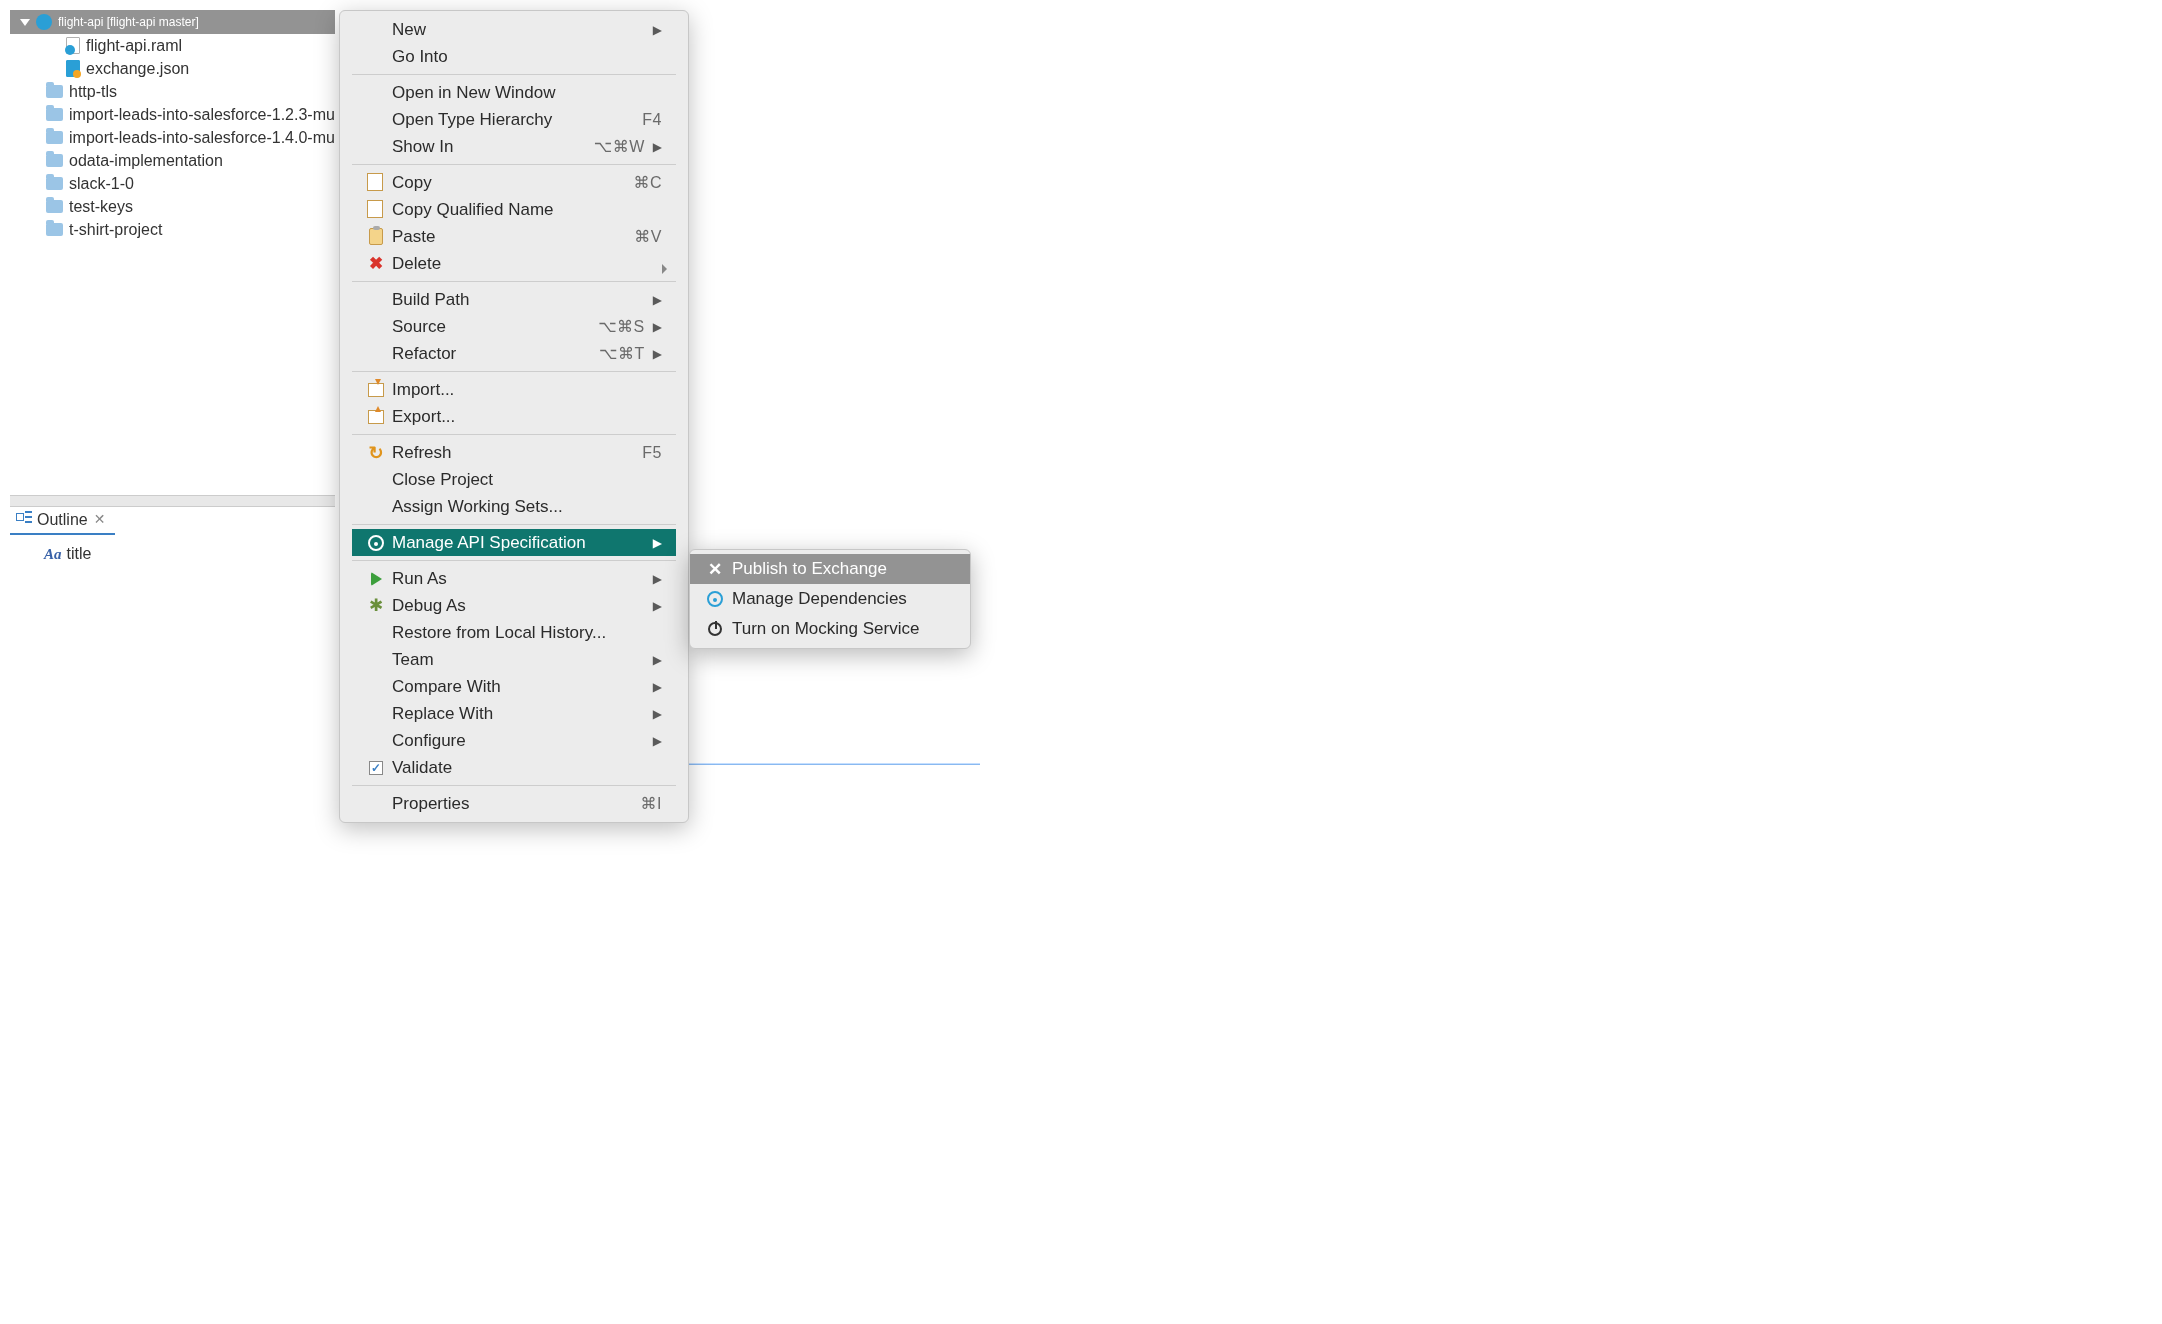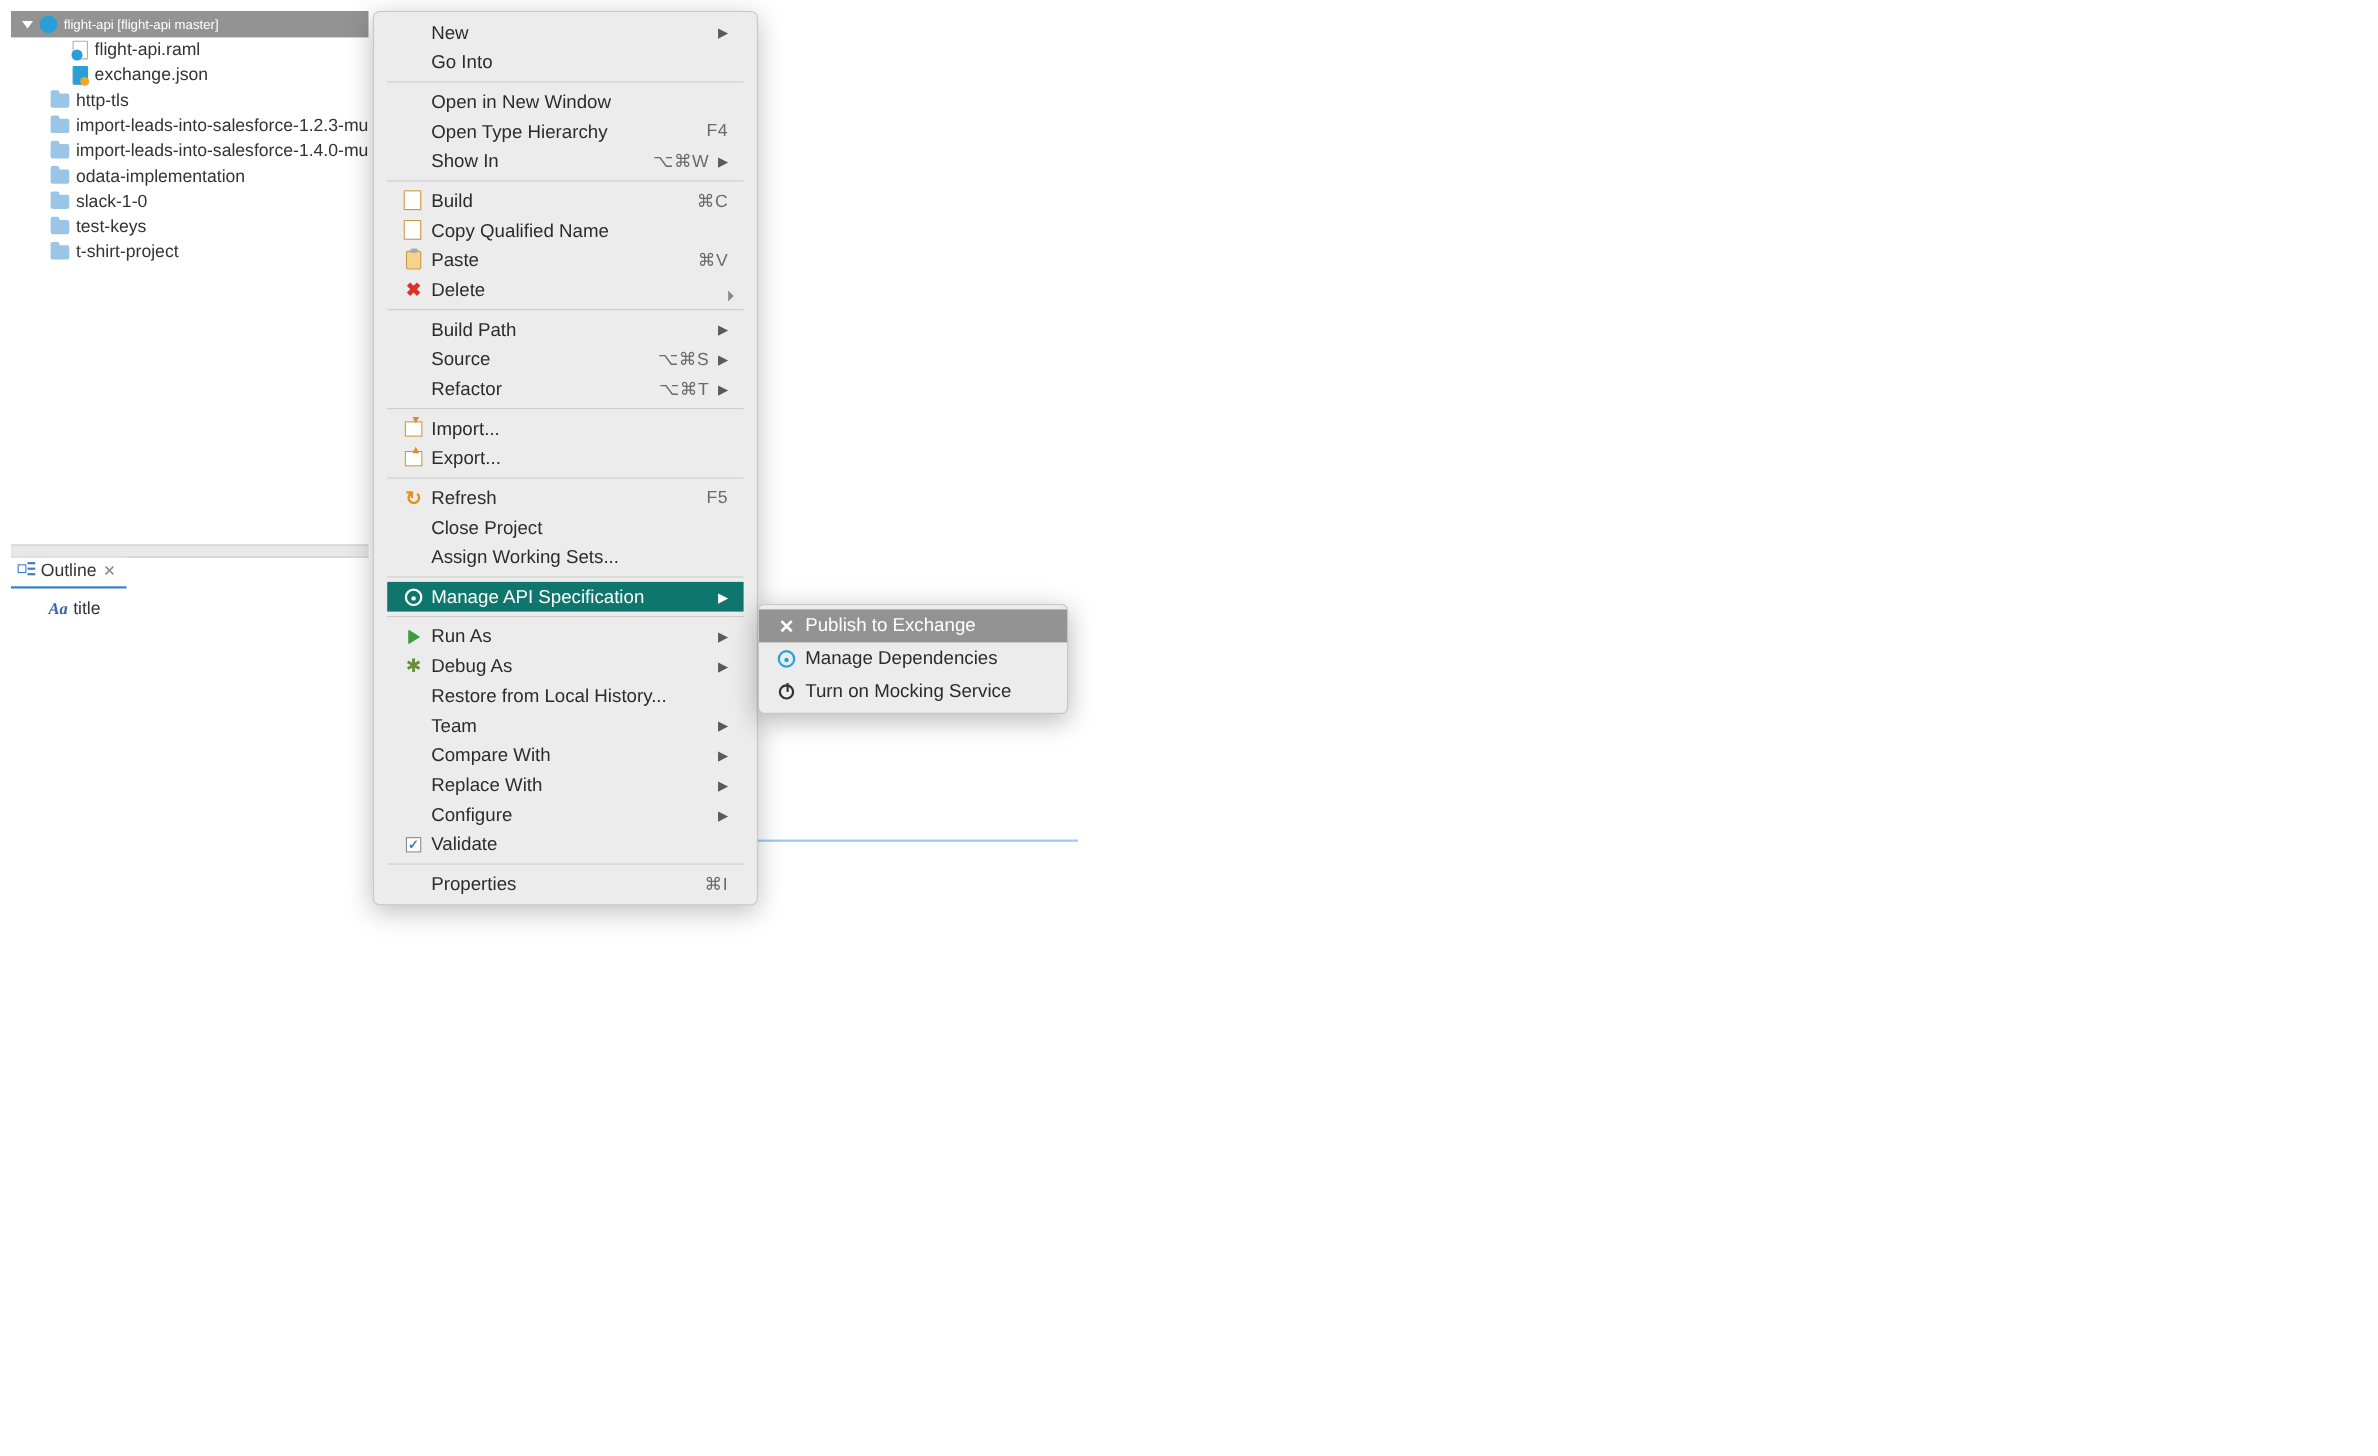--- a/index.html
+++ b/index.html
@@ -160,21 +160,21 @@
       <span class="ic"></span>
       <span class="lbl">Show In</span>
       <span class="sc">⌥⌘W</span>
       <span class="sub">▶</span>
     </div>
   <div class="sep"></div>
   <div class="mi">
       <span class="ic">
         <span class="ic-copy"></span>
       </span>
-      <span class="lbl">Build</span>
+      <span class="lbl">Copy</span>
       <span class="sc">⌘C</span>
     </div>
   <div class="mi">
       <span class="ic">
         <span class="ic-copy"></span>
       </span>
       <span class="lbl">Copy Qualified Name</span>
     </div>
   <div class="mi">
       <span class="ic">

